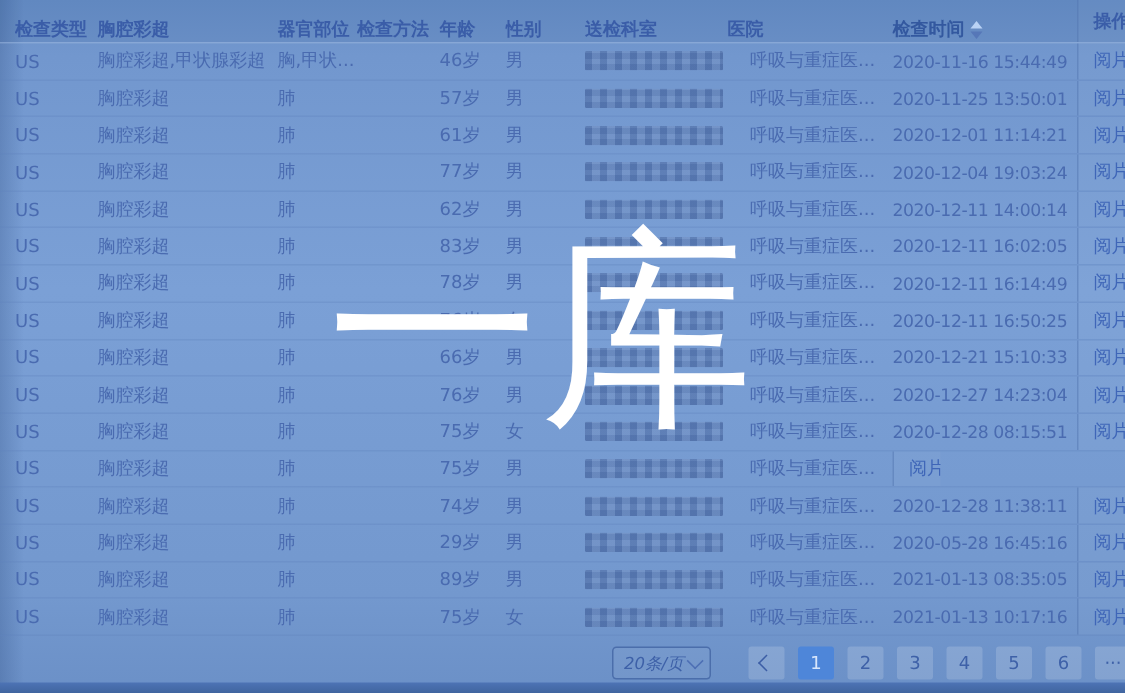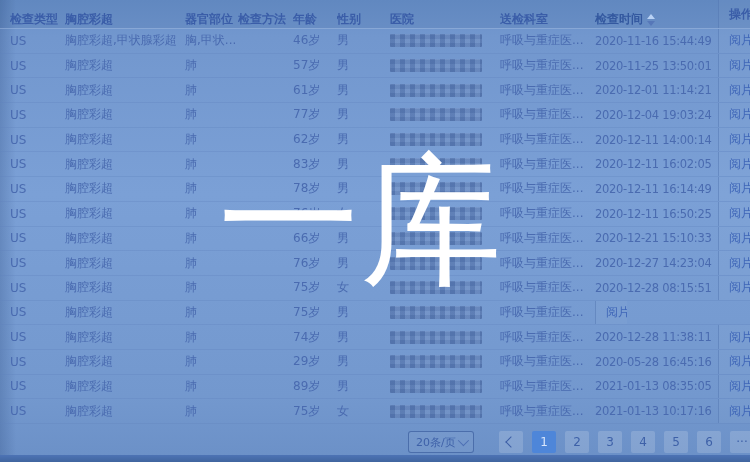--- a/index.html
+++ b/index.html
@@ -50,21 +50,21 @@
   }
   
   .pagination{
     position:absolute;left:408px;top:430px;height:24px;z-index:4;
     display:flex;align-items:center;gap:9px;font-size:12px;color:#3e61a8;
   }
   .page-size{
     width:66px;height:22px;box-sizing:border-box;flex:none;
     border:1px solid rgba(62,96,160,.75);border-radius:3px;
     display:flex;align-items:center;justify-content:space-between;
-    padding:0 7px;font-size:11px;background:rgba(255,255,255,.05);cursor:pointer;
+    padding:0 7px;font-size:11px;background:rgba(255,255,255,.05);cursor:pointer;font-style:italic;
   }
   .chevron-down{
     width:7px;height:7px;border-right:1.5px solid #4d6fb4;border-bottom:1.5px solid #4d6fb4;
     transform:rotate(45deg) translateY(-2px);flex:none;
   }
   .pager-btn{
     min-width:24px;height:22px;box-sizing:border-box;border-radius:2px;padding:0 2px;
     background:rgba(255,255,255,.16);display:flex;align-items:center;justify-content:center;
     cursor:pointer;flex:none;
   }
@@ -85,22 +85,22 @@
 <div class="screen">
   <div class="left-shade"></div>
 
   <div class="header-row">
       <div class="cell col-type">检查类型</div>
       <div class="cell col-item">胸腔彩超</div>
       <div class="cell col-organ">器官部位</div>
       <div class="cell col-method">检查方法</div>
       <div class="cell col-age">年龄</div>
       <div class="cell col-gender">性别</div>
+      <div class="cell col-dept">送检科室</div>
       <div class="cell col-hospital">医院</div>
-      <div class="cell col-dept">送检科室</div>
       <div class="cell col-time">检查时间<span class="sort-carets">
           <i class="caret up"></i>
           <i class="caret down"></i>
         </span></div>
       <div class="cell col-ops">操作</div>
     </div>
   <div class="table-body">
       <div class="row">
         <div class="cell col-type">US</div>
         <div class="cell col-item">胸腔彩超,甲状腺彩超</div>

